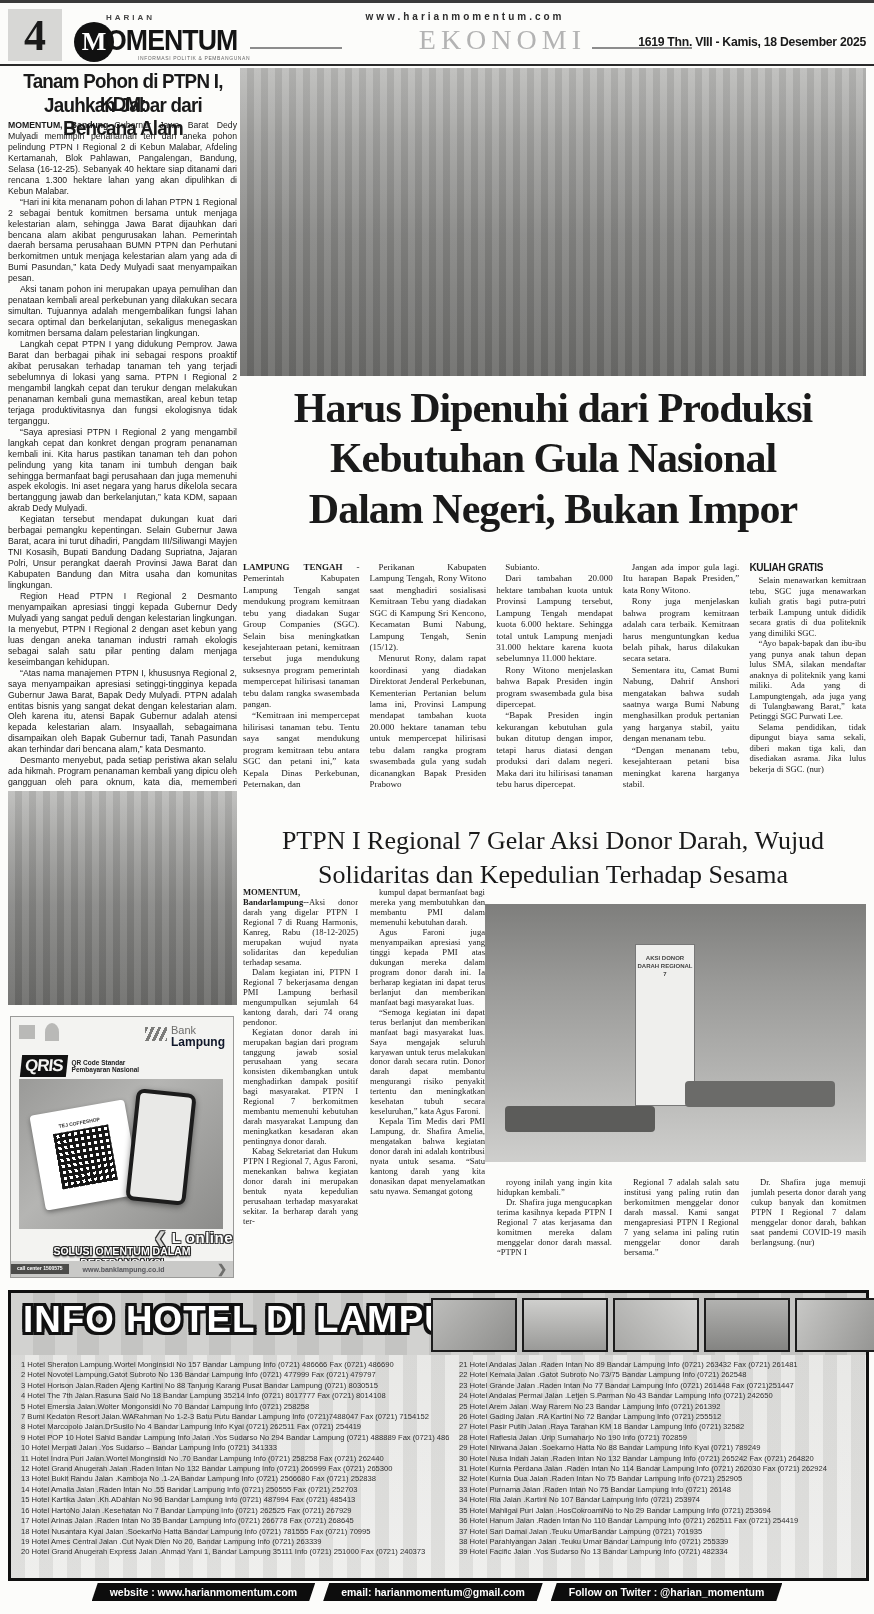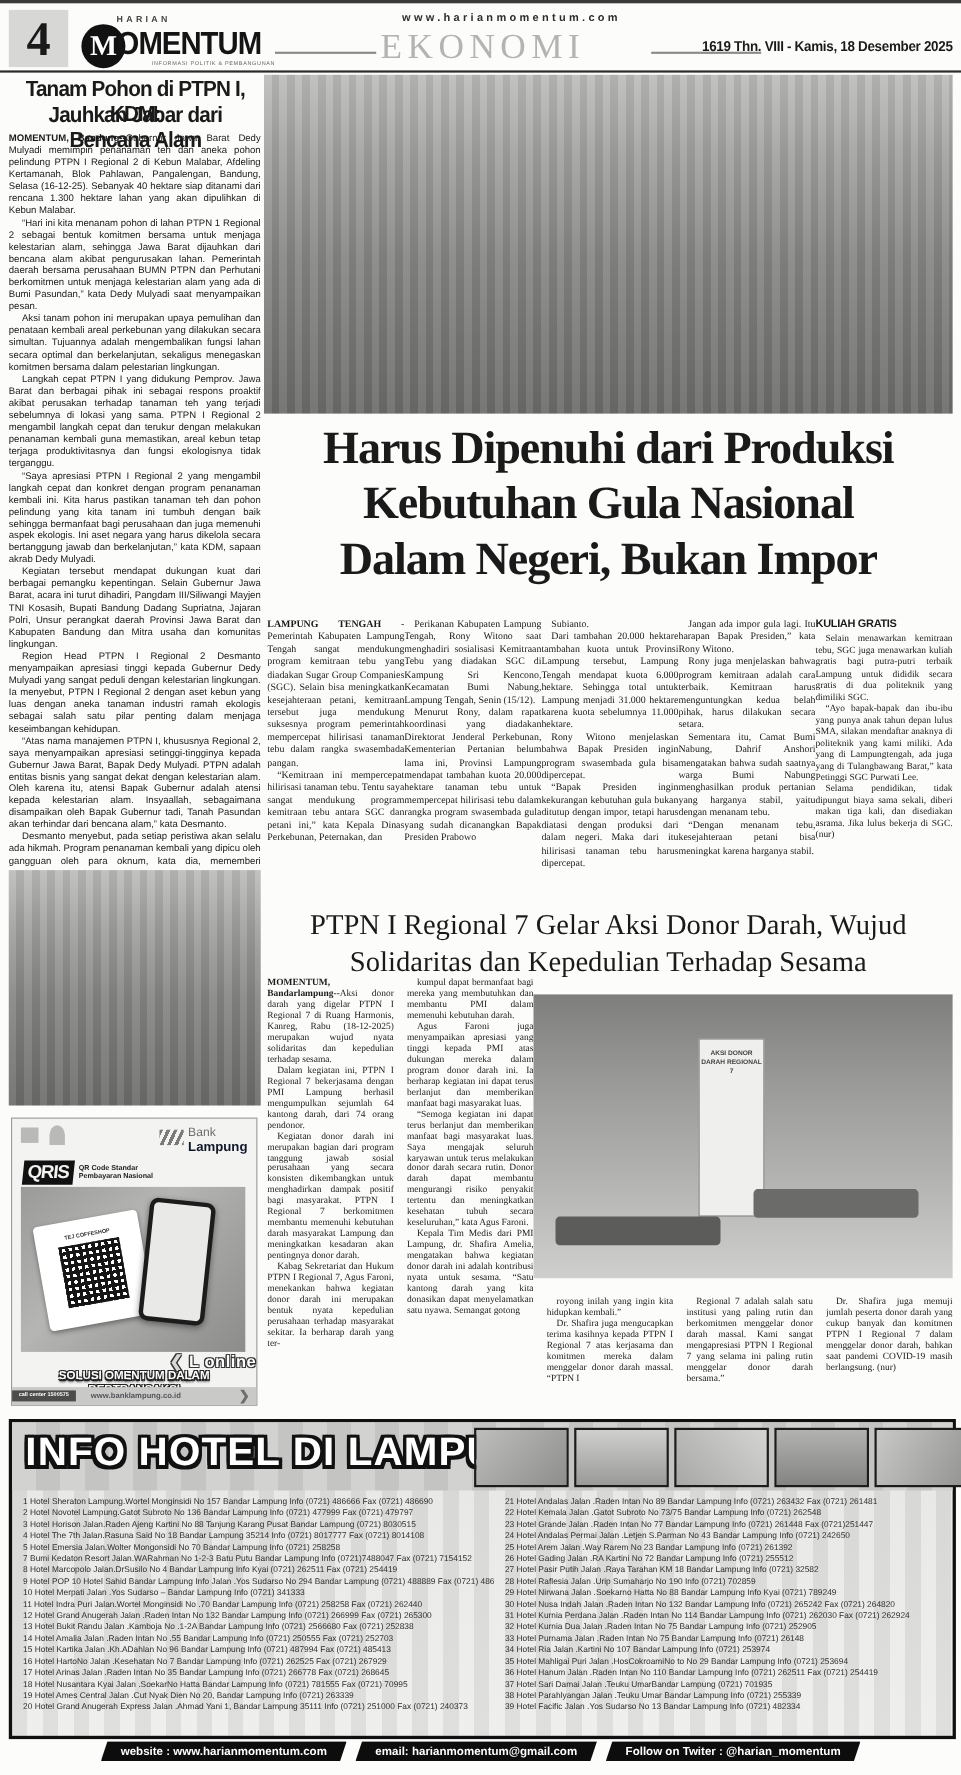--- a/index.html
+++ b/index.html
@@ -15,22 +15,22 @@
            display:flex;align-items:center;justify-content:center;}
   .harian{left:106px;top:13px;font-size:8px;letter-spacing:3px;color:#444;font-weight:bold;}
   .m-circle{left:74px;top:22px;width:40px;height:40px;border-radius:50%;background:#111;
             color:#fff;font-family:"Liberation Serif",serif;font-weight:bold;font-size:26px;
             display:flex;align-items:center;justify-content:center;}
   .momentum{left:106px;top:24px;font-weight:bold;font-size:29px;letter-spacing:-1px;color:#141414;
             transform:scaleX(.92);transform-origin:left;}
   .tagline{left:138px;top:55px;font-size:5px;color:#666;letter-spacing:.6px;}
   .hdr-site{left:330px;top:11px;width:270px;text-align:center;font-weight:bold;font-size:10px;
             letter-spacing:3px;color:#2d2d2d;}
-  .ekonomi{left:346px;top:24px;width:240px;text-align:left;
-           font-family:"Liberation Serif",serif;font-size:32px;letter-spacing:5px;color:#b3b3b3;}
+  .ekonomi{left:346px;top:24px;width:240px;text-align:right;
+           font-family:"Liberation Serif",serif;font-size:28px;letter-spacing:5px;color:#b3b3b3;}
   .dash{height:2px;background:#8c8c8c;top:47px;}
   .dash.left{left:250px;width:92px;}
   .dash.right{left:592px;width:100px;}
   .edition{left:560px;top:34px;width:306px;text-align:right;font-weight:bold;font-size:13px;
            letter-spacing:-.3px;transform:scaleX(.94);transform-origin:right;}
 
   
   .l-title{left:8px;width:230px;text-align:center;font-weight:bold;font-size:20px;
            letter-spacing:-.8px;transform:scaleX(.94);transform-origin:center;}
   .l-body{left:8px;top:120px;width:229px;height:668px;overflow:hidden;
@@ -82,21 +82,21 @@
 
   
   .main-photo{left:240px;top:68px;width:626px;height:308px;}
   .headline{left:240px;top:383px;width:626px;text-align:center;
             font-family:"Liberation Serif",serif;font-weight:bold;font-size:42px;
             line-height:1.2;letter-spacing:-1px;}
   .sub-headline{left:240px;top:824px;width:626px;text-align:center;
             font-family:"Liberation Serif",serif;font-weight:normal;font-size:26px;line-height:1.3;}
 
   
-  .cols{left:243px;top:562px;width:623px;height:260px;display:flex;overflow:hidden;}
+  .cols{left:243px;top:562px;width:623px;height:260px;display:flex;gap:10px;overflow:hidden;}
   .col{flex:1;font-family:"Liberation Serif",serif;font-size:9px;line-height:1.27;text-align:justify;overflow:hidden;}
   .col p{text-indent:9px;}
   .kuliah-title{font-family:"Liberation Sans",sans-serif;font-weight:bold;font-size:10px;
                 letter-spacing:-.3px;margin-bottom:1px;}
   .col.small{font-size:8.6px;line-height:1.22;}
 
   
   .donor-wrap{left:243px;top:888px;width:623px;height:400px;}
   .d-col{position:absolute;width:115px;font-family:"Liberation Serif",serif;font-size:8.6px;
          line-height:1.16;text-align:justify;overflow:hidden;}

